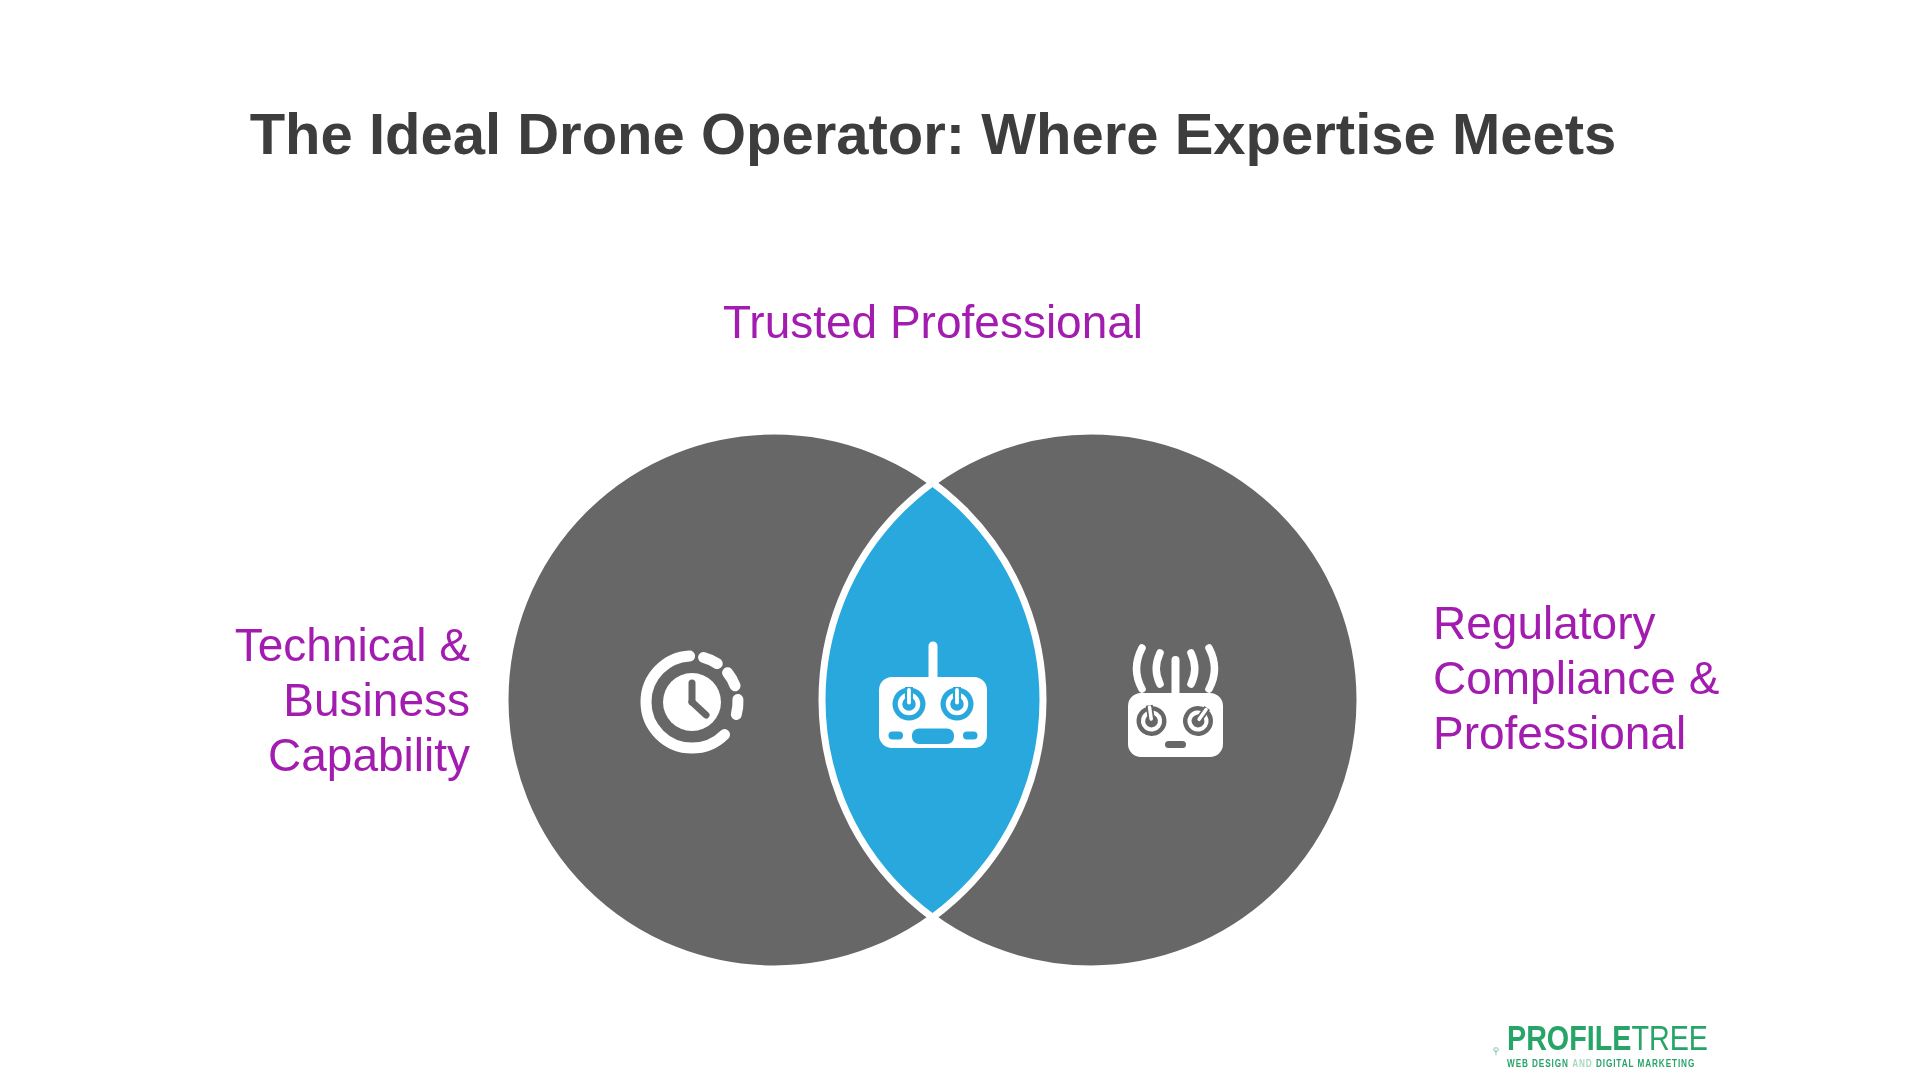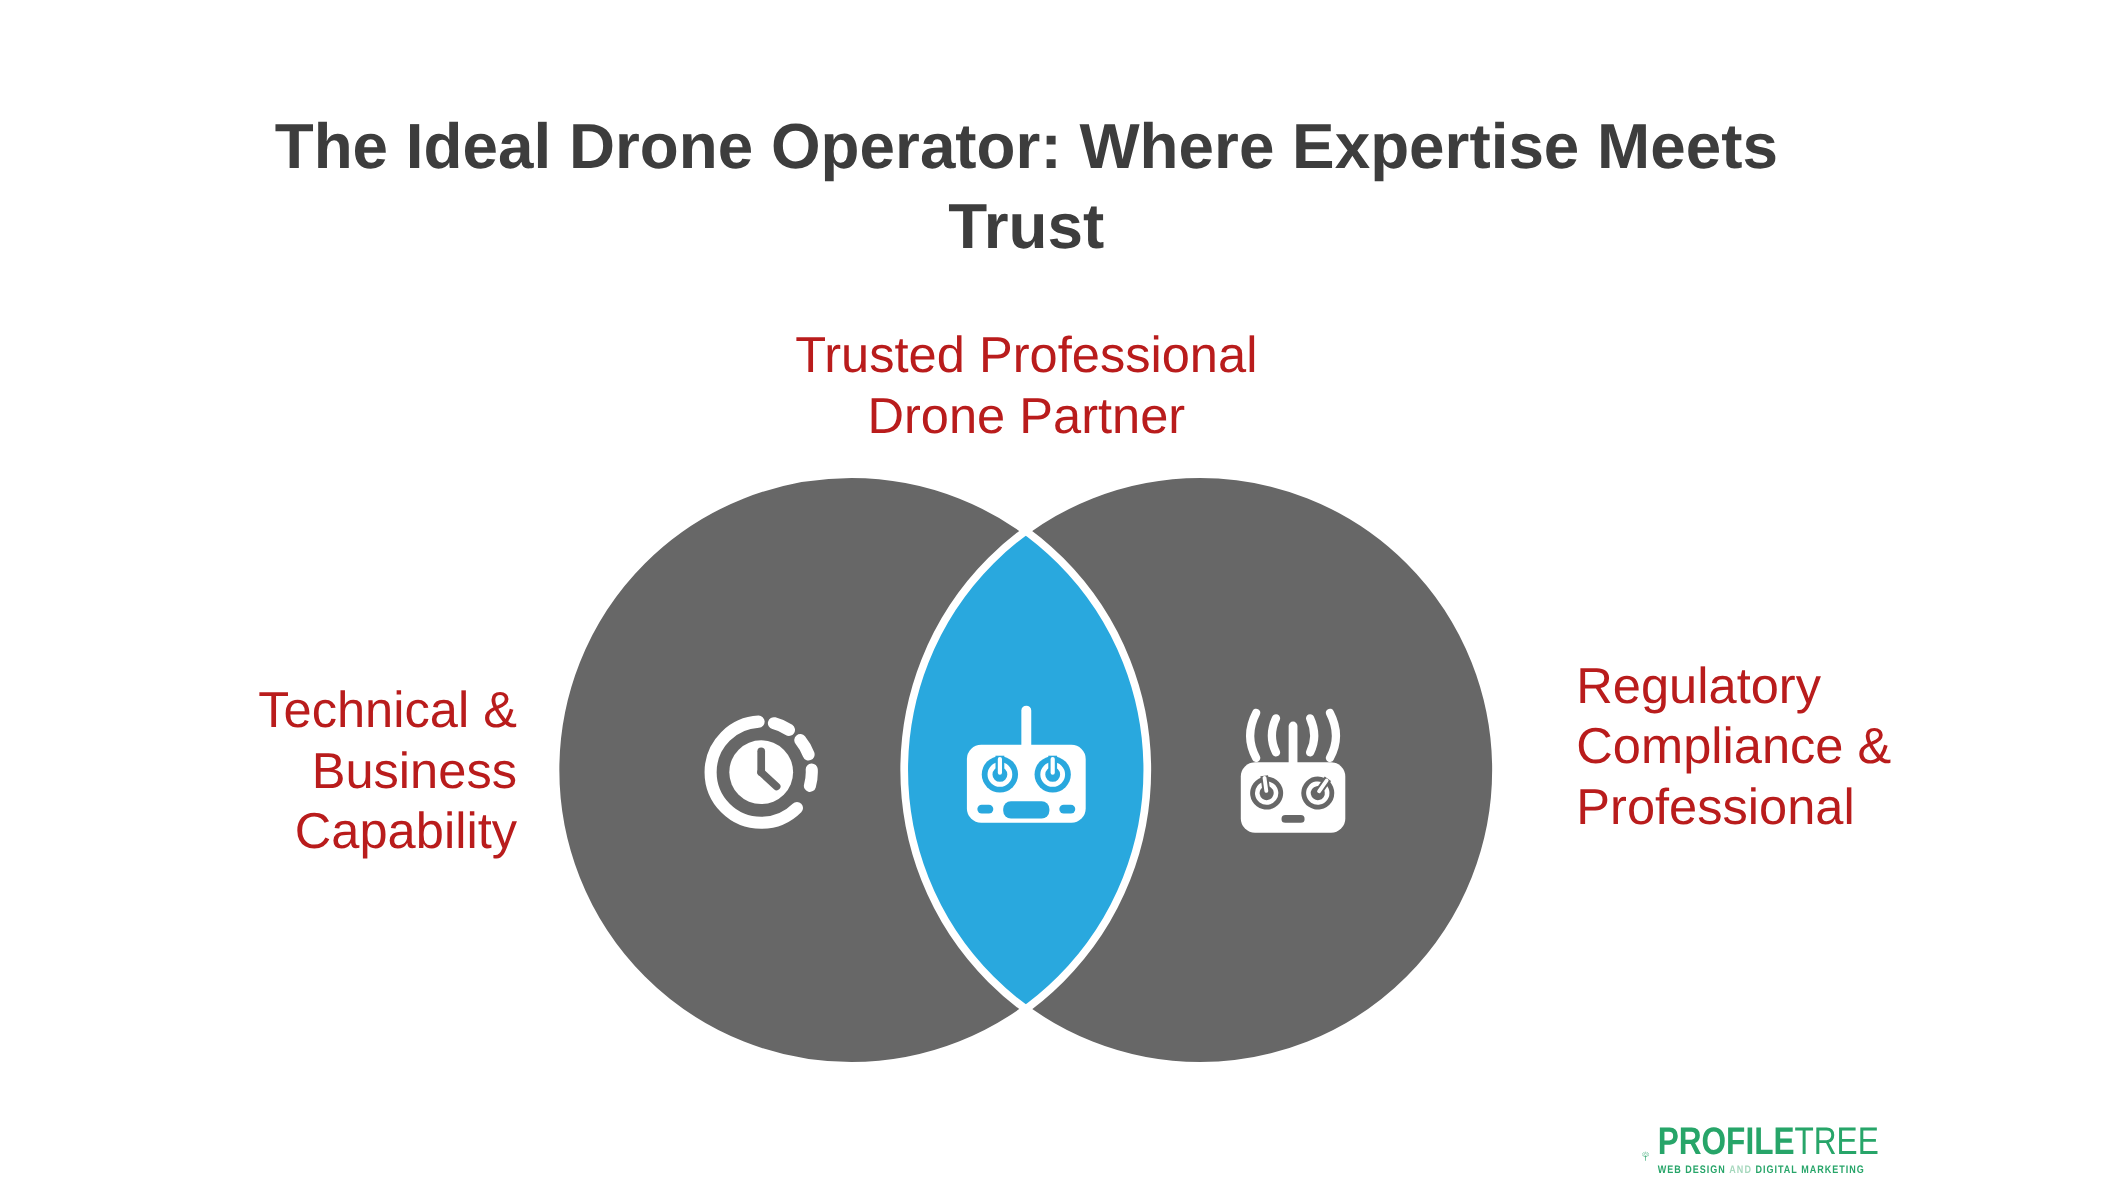--- a/index.html
+++ b/index.html
@@ -5,21 +5,21 @@
   html,body{margin:0;padding:0;background:#fff;}
   #stage{
     position:relative;width:1920px;height:1080px;overflow:hidden;
     background:#ffffff;font-family:"Liberation Sans", sans-serif;
   }
   .abs{position:absolute;}
   #title{
     left:0;top:98px;width:1866px;text-align:center;
     font-size:58px;font-weight:700;color:#3d3d3d;line-height:72px;
   }
-  .venn-label{color:#b91c1c;font-size:46px;line-height:55px;font-weight:400;}
+  .venn-label{color:#a21caf;font-size:46px;line-height:55px;font-weight:400;}
   #center-label{left:633px;top:294px;width:600px;text-align:center;line-height:56px;}
   #left-label{left:150px;top:618px;width:320px;text-align:right;}
   #right-label{left:1397px;top:596px;width:430px;text-align:left;margin-left:36px;}
   #venn-svg{left:0;top:0;}
   #logo{
     left:1492px;top:981px;width:260px;height:62px;
     display:flex;align-items:flex-start;margin-top:40px;
   }
   #logo-text{margin-left:7px;transform:scaleX(0.82);transform-origin:left top;}
   #brand-line{font-size:35px;line-height:34px;color:#27a569;white-space:nowrap;letter-spacing:0;}
@@ -30,26 +30,24 @@
   .tag-and{color:#a6d8bd;}
   .nowrap{white-space:nowrap;}
 </style>
 </head>
 <body>
 
 <div id="stage">
 
   <div id="title" class="abs">
     <div class="nowrap">The Ideal Drone Operator: Where Expertise Meets</div>
-    <div class="nowrap">Trust</div>
   </div>
 
   <div id="center-label" class="abs venn-label">
     <div class="nowrap">Trusted Professional</div>
-    <div class="nowrap">Drone Partner</div>
   </div>
 
   <div id="left-label" class="abs venn-label">
     <div class="nowrap">Technical &amp;</div>
     <div class="nowrap">Business</div>
     <div class="nowrap">Capability</div>
   </div>
 
   <div id="right-label" class="abs venn-label">
     <div class="nowrap">Regulatory</div>

